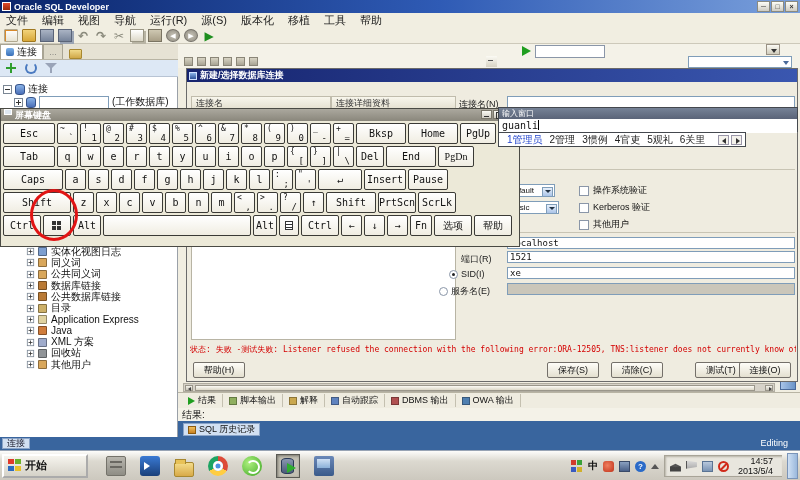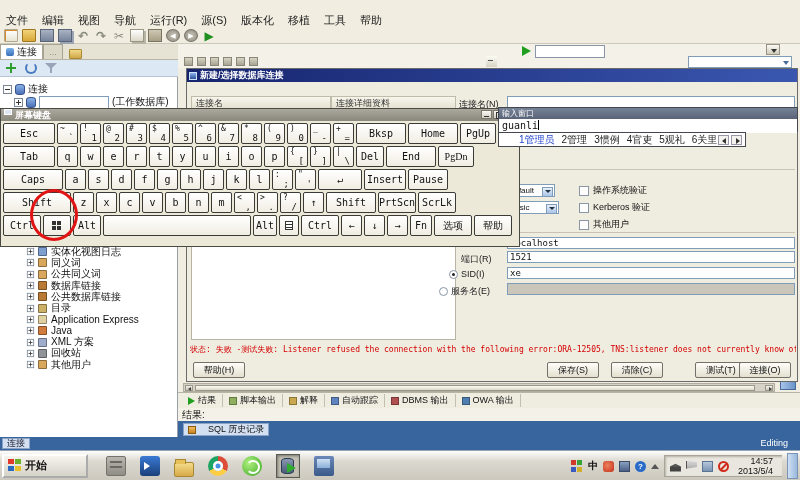--- a/index.html
+++ b/index.html
@@ -110,21 +110,21 @@
 
   
   #bottom-tabs{left:178px;top:392px;width:622px;height:16px;background:#efece0;border-top:1px solid #b8b4a4;
     display:flex;align-items:center;padding-left:4px;z-index:8;}
   .btab{display:flex;align-items:center;gap:3px;font-size:9px;padding:0 6px;border-right:1px solid #c4c0b0;height:13px;}
   .btabic{width:8px;height:8px;border:1px solid rgba(0,0,0,.3);}
   .play{width:0;height:0;border-left:7px solid #1f9e1f;border-top:4px solid transparent;border-bottom:4px solid transparent;}
   #resultline{left:178px;top:408px;width:622px;height:13px;background:#f4f2e8;font-size:10px;padding-left:4px;z-index:8;}
   #stripA{left:178px;top:421px;width:622px;height:16px;background:#39659e;z-index:8;}
   #histtab{position:absolute;left:5px;top:2px;height:13px;background:#d2e0f2;border:1px solid #8aa4c8;
-    display:flex;align-items:center;gap:12px;font-size:9px;padding:0 4px;}
+    display:flex;align-items:center;gap:3px;font-size:9px;padding:0 4px;}
   #histtab .hic{width:8px;height:8px;background:linear-gradient(#f0c060,#c88020);border:1px solid #8a5a10;}
   #stripB{left:0;top:437px;width:800px;height:13px;background:#39659e;z-index:8;color:#fff;}
   #conn-tab{position:absolute;left:2px;top:1px;height:11px;background:#d2e0f2;border:1px solid #8aa4c8;color:#223;
     font-size:9px;display:flex;align-items:center;padding:0 4px;}
   #editing{position:absolute;right:12px;top:1px;font-size:9px;color:#fff;}
 
   
   #kbwin{left:0;top:108px;width:520px;height:139px;background:#ece9d8;border:1px solid #4a4a44;z-index:20;}
   #kb-title{position:absolute;left:0;top:0;width:518px;height:12px;background:linear-gradient(#aba89e,#8a877c);
     color:#fff;font-weight:bold;font-size:9px;display:flex;padding-left:3px;gap:3px;}
@@ -146,21 +146,21 @@
   #redcircle{left:30px;top:189px;width:48px;height:52px;border:3px solid #e11414;border-radius:50%;z-index:21;}
 
   
   #imewin{left:498px;top:107px;width:300px;height:25px;background:#fff;border:1px solid #44484e;z-index:25;}
   #ime-title{position:absolute;left:0;top:0;width:298px;height:11px;background:linear-gradient(#768296,#5a6478);
     color:#fff;font-size:8px;display:flex;align-items:center;padding-left:3px;}
   #ime-input{position:absolute;left:0;top:11px;width:298px;height:14px;background:#fff;
     font-family:"DejaVu Sans Mono",monospace;font-size:10px;padding:1px 3px;}
   .caret{display:inline-block;width:1px;height:10px;background:#000;vertical-align:-1px;}
   #ime-cands{left:498px;top:132px;width:248px;height:15px;background:#fff;border:1px solid #44484e;z-index:25;
-    display:flex;align-items:center;padding-left:20px;font-size:10px;}
+    display:flex;align-items:center;padding-left:8px;font-size:10px;}
   .cand{margin-right:7px;color:#222;white-space:nowrap;}
   .cand.sel{color:#2244cc;}
   #cand-arrows{position:absolute;right:3px;top:2px;display:flex;gap:2px;}
   .carr{width:11px;height:10px;border:1px solid #9a96a8;background:#f4f2ec;position:relative;}
   .carr.l::after{content:"";position:absolute;left:3px;top:2px;border-top:3px solid transparent;border-bottom:3px solid transparent;border-right:4px solid #333;}
   .carr.r::after{content:"";position:absolute;left:4px;top:2px;border-top:3px solid transparent;border-bottom:3px solid transparent;border-left:4px solid #333;}
 
   
   #taskbar{left:0;top:450px;width:800px;height:30px;background:linear-gradient(#fdfdfb,#dcd9d0 35%,#ccc8be);border-top:1px solid #98a4b4;z-index:30;display:flex;align-items:center;}
   #startbtn{width:86px;height:24px;margin-left:2px;background:linear-gradient(#f6f4ee,#d5d2c8);
@@ -203,20 +203,29 @@
   .blocked::after{content:"";position:absolute;left:-1px;top:3px;width:9px;height:2px;background:#d02a1a;transform:rotate(-45deg);}
   #clock{text-align:right;font-size:9px;line-height:10px;padding:0 4px;}
   #showdesk{width:11px;height:26px;background:linear-gradient(90deg,#cfe0f4,#9ab8dc);border:1px solid #7a94b8;}
 </style>
 </head>
 <body>
 
 <div id="screen">
 
   <div id="mainwin" class="abs">
+    <div id="titlebar" class="abs">
+      <div id="appicon"></div>
+      <span>Oracle SQL Developer</span>
+      <div id="winbtns">
+        <span class="wbtn">─</span>
+        <span class="wbtn">□</span>
+        <span class="wbtn">×</span>
+      </div>
+    </div>
     <div id="menubar" class="abs">
         <span class="mi">文件</span>
         <span class="mi">编辑</span>
         <span class="mi">视图</span>
         <span class="mi">导航</span>
         <span class="mi">运行(R)</span>
         <span class="mi">源(S)</span>
         <span class="mi">版本化</span>
         <span class="mi">移植</span>
         <span class="mi">工具</span>

